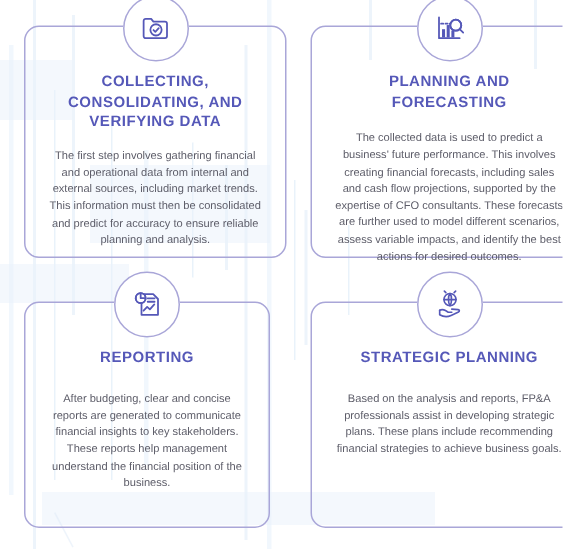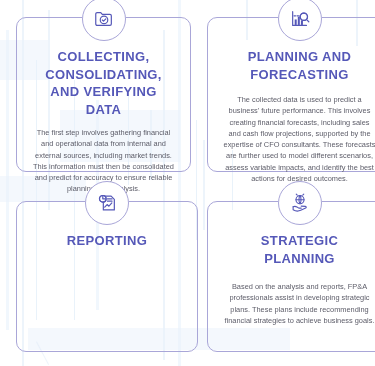--- a/index.html
+++ b/index.html
@@ -56,39 +56,39 @@
     border-radius: 10px;
     background: transparent;
     box-sizing: border-box;
   }
   .card-inner {
     padding: 0 14px;
     text-align: center;
   }
   .card-title {
     color: #5558b8;
-    font-size: 13px;
+    font-size: 10px;
     font-weight: bold;
     letter-spacing: .35px;
     line-height: 1.35;
     margin: 0;
     padding: 0 2px;
   }
   .card-body {
     color: #5c5c68;
     font-size: 7.4px;
     line-height: 1.52;
     margin: 0;
     padding: 0 1px;
   }
 
   
   #card-1 { left: 16px;  top: 17px;  width: 175px; height: 155px; }
   #card-2 { left: 207px; top: 17px;  width: 185px; height: 155px; }
-  #card-3 { left: 16px;  top: 201px; width: 182px; height: 151px; }
+  #card-3 { left: 16px;  top: 201px; width: 164px; height: 151px; }
   #card-4 { left: 207px; top: 201px; width: 185px; height: 151px; }
 
   #card-1 .card-inner { padding-top: 30px; }
   #card-2 .card-inner { padding-top: 30px; }
   #card-3 .card-inner { padding-top: 30px; }
   #card-4 .card-inner { padding-top: 30px; }
 
   #card-1 .card-title { margin-bottom: 9px; }
   #card-2 .card-title { margin-bottom: 11px; }
   #card-3 .card-title { margin-bottom: 14px; }
@@ -198,20 +198,21 @@
         <path d="M8 4.5h8.5L20 8v11.5H8z" fill="#ffffff"></path>
         <path d="M12.5 7.5h5M12.5 10h5"></path>
         <path d="M9.5 16.5l2.6-2.8 2 1.8 3.2-3.6"></path>
         <circle cx="7.4" cy="7.4" r="3.6" fill="#ffffff"></circle>
         <circle cx="7.4" cy="7.4" r="3.6"></circle>
         <path d="M7.4 4.4v3h2.6"></path>
       </svg>
     </div>
     <div class="card-inner">
       <h3 class="card-title">REPORTING</h3>
+      <p class="card-body">After budgeting, clear and concise reports are generated to communicate financial insights to key stakeholders. These reports help management understand the financial position of the business.</p>
     </div>
   </div>
 
   <div class="card" id="card-4">
     <div class="badge-mask"></div>
     <div class="icon-badge">
       <svg width="22" height="22" viewBox="0 0 24 24" fill="none" stroke="#5558b8" stroke-width="1.2" stroke-linecap="round" stroke-linejoin="round">
         <circle cx="12" cy="8.4" r="4.4"></circle>
         <path d="M7.6 8.4h8.8M12 4c1.5 1.7 1.5 7.1 0 8.8M12 4c-1.5 1.7-1.5 7.1 0 8.8"></path>
         <path d="M9 3.4l-1.1-1.1M15 3.4l1.1-1.1"></path>

